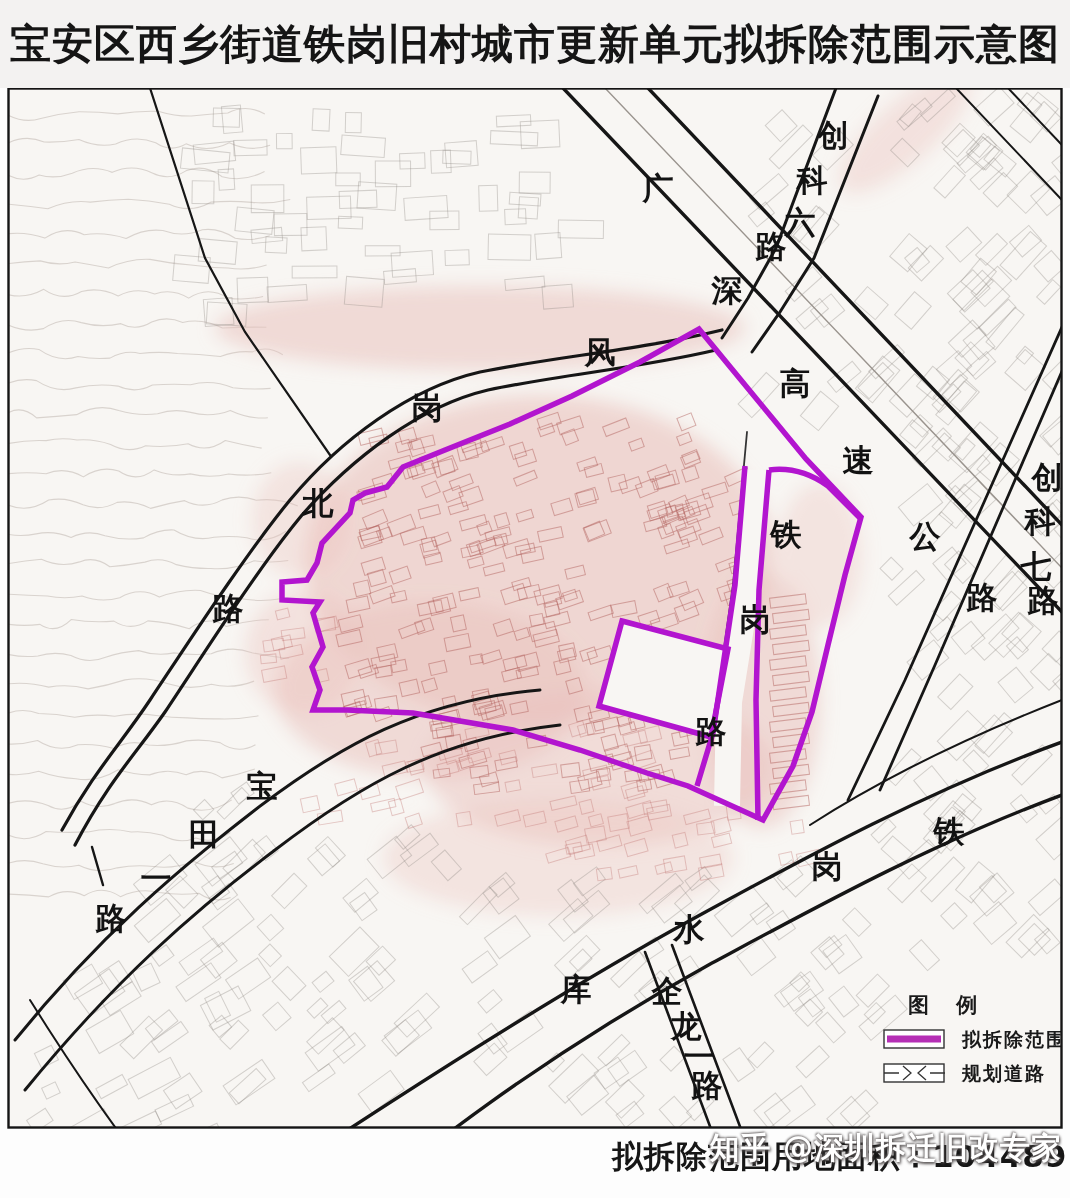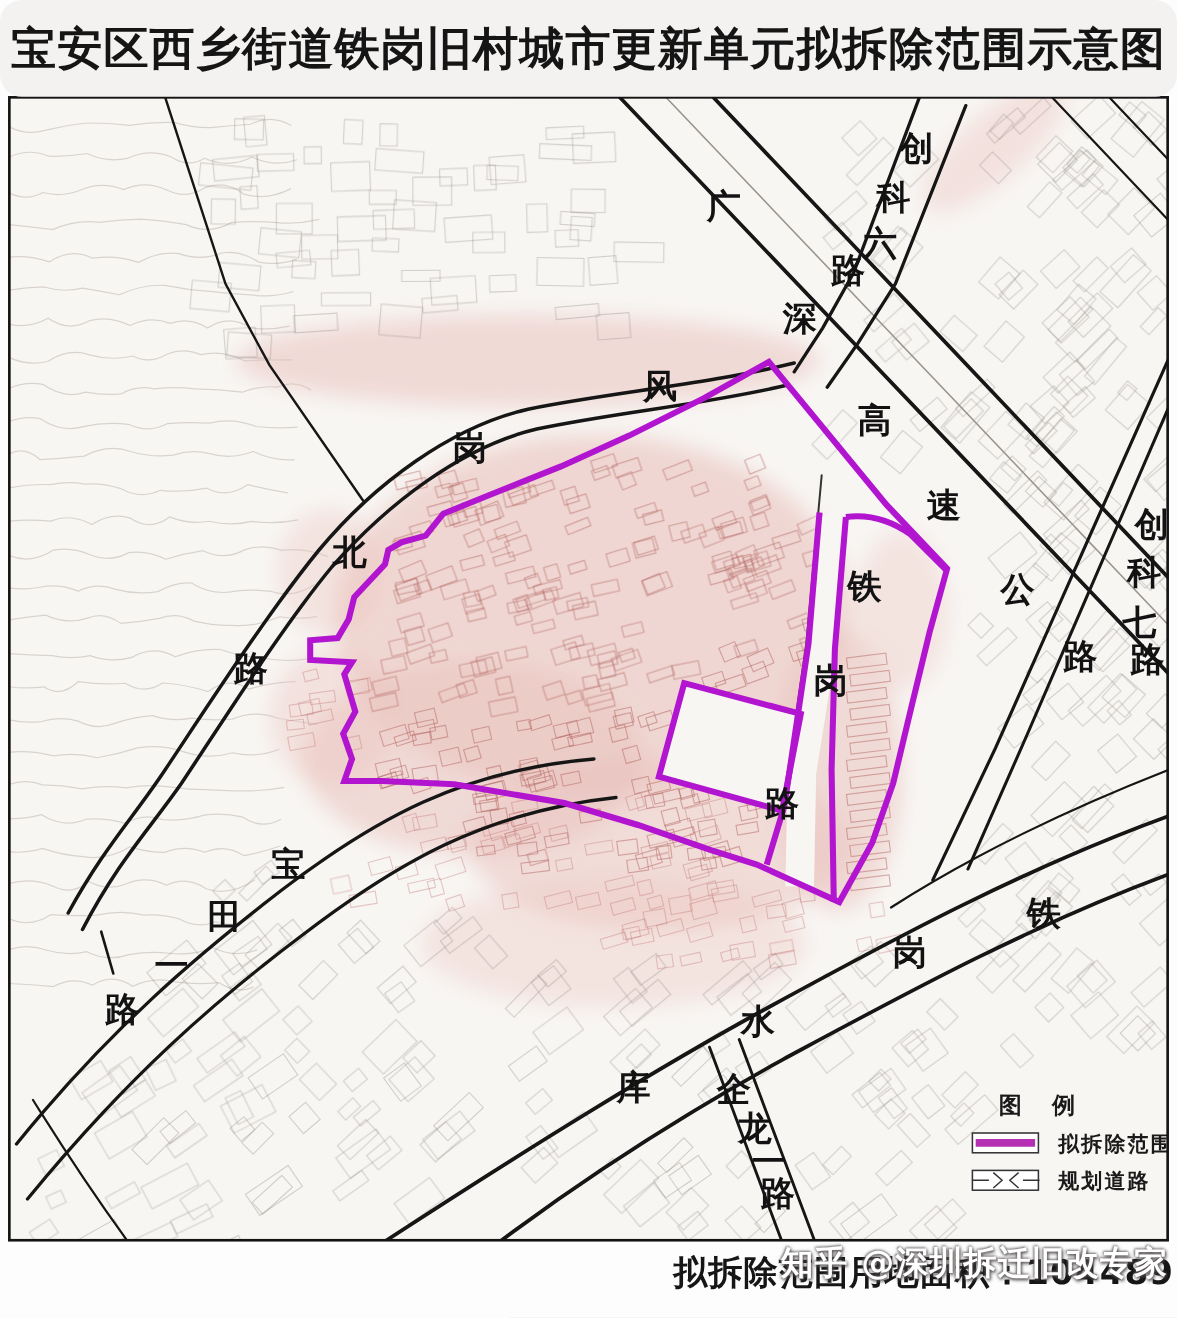--- a/index.html
+++ b/index.html
@@ -1,19 +1,19 @@
 <!DOCTYPE html>
 <html><head>
 <meta charset="utf-8">
 <style>
   html,body{margin:0;padding:0;background:#e9e9e9;}
   #page{position:relative;width:1070px;height:1198px;background:#fdfdfd;overflow:hidden;
         font-family:"DejaVu Sans","Liberation Sans",sans-serif;}
   #title-band{position:absolute;left:0;top:0;width:1070px;height:88px;background:#f3f2f1;
-              display:flex;align-items:center;justify-content:center;border-radius:20px;}
+              display:flex;align-items:center;justify-content:center;}
   #map-title{font-size:41px;font-weight:bold;color:#151515;letter-spacing:1px;white-space:nowrap;}
   #map-wrap{position:absolute;left:0;top:0;width:1070px;height:1198px;}
   svg text.road-char{font-family:"DejaVu Sans","Liberation Sans",sans-serif;font-size:31px;font-weight:bold;fill:#121212;}
   svg text.legend-head{font-size:21px;font-weight:bold;fill:#1a1a1a;letter-spacing:10px;}
   svg text.legend-label{font-size:19px;font-weight:bold;fill:#1a1a1a;letter-spacing:2px;}
   #footer-text{position:absolute;left:612px;top:1136px;font-size:31px;font-weight:bold;color:#161616;
                letter-spacing:1px;white-space:nowrap;}
   #watermark{position:absolute;right:8px;top:1128px;font-size:30px;font-weight:bold;color:#ffffff;
              white-space:nowrap;letter-spacing:1px;
              text-shadow:0 0 3px rgba(90,85,85,.95),1px 2px 3px rgba(70,65,65,.85),-1px -1px 2px rgba(120,115,115,.6);}

